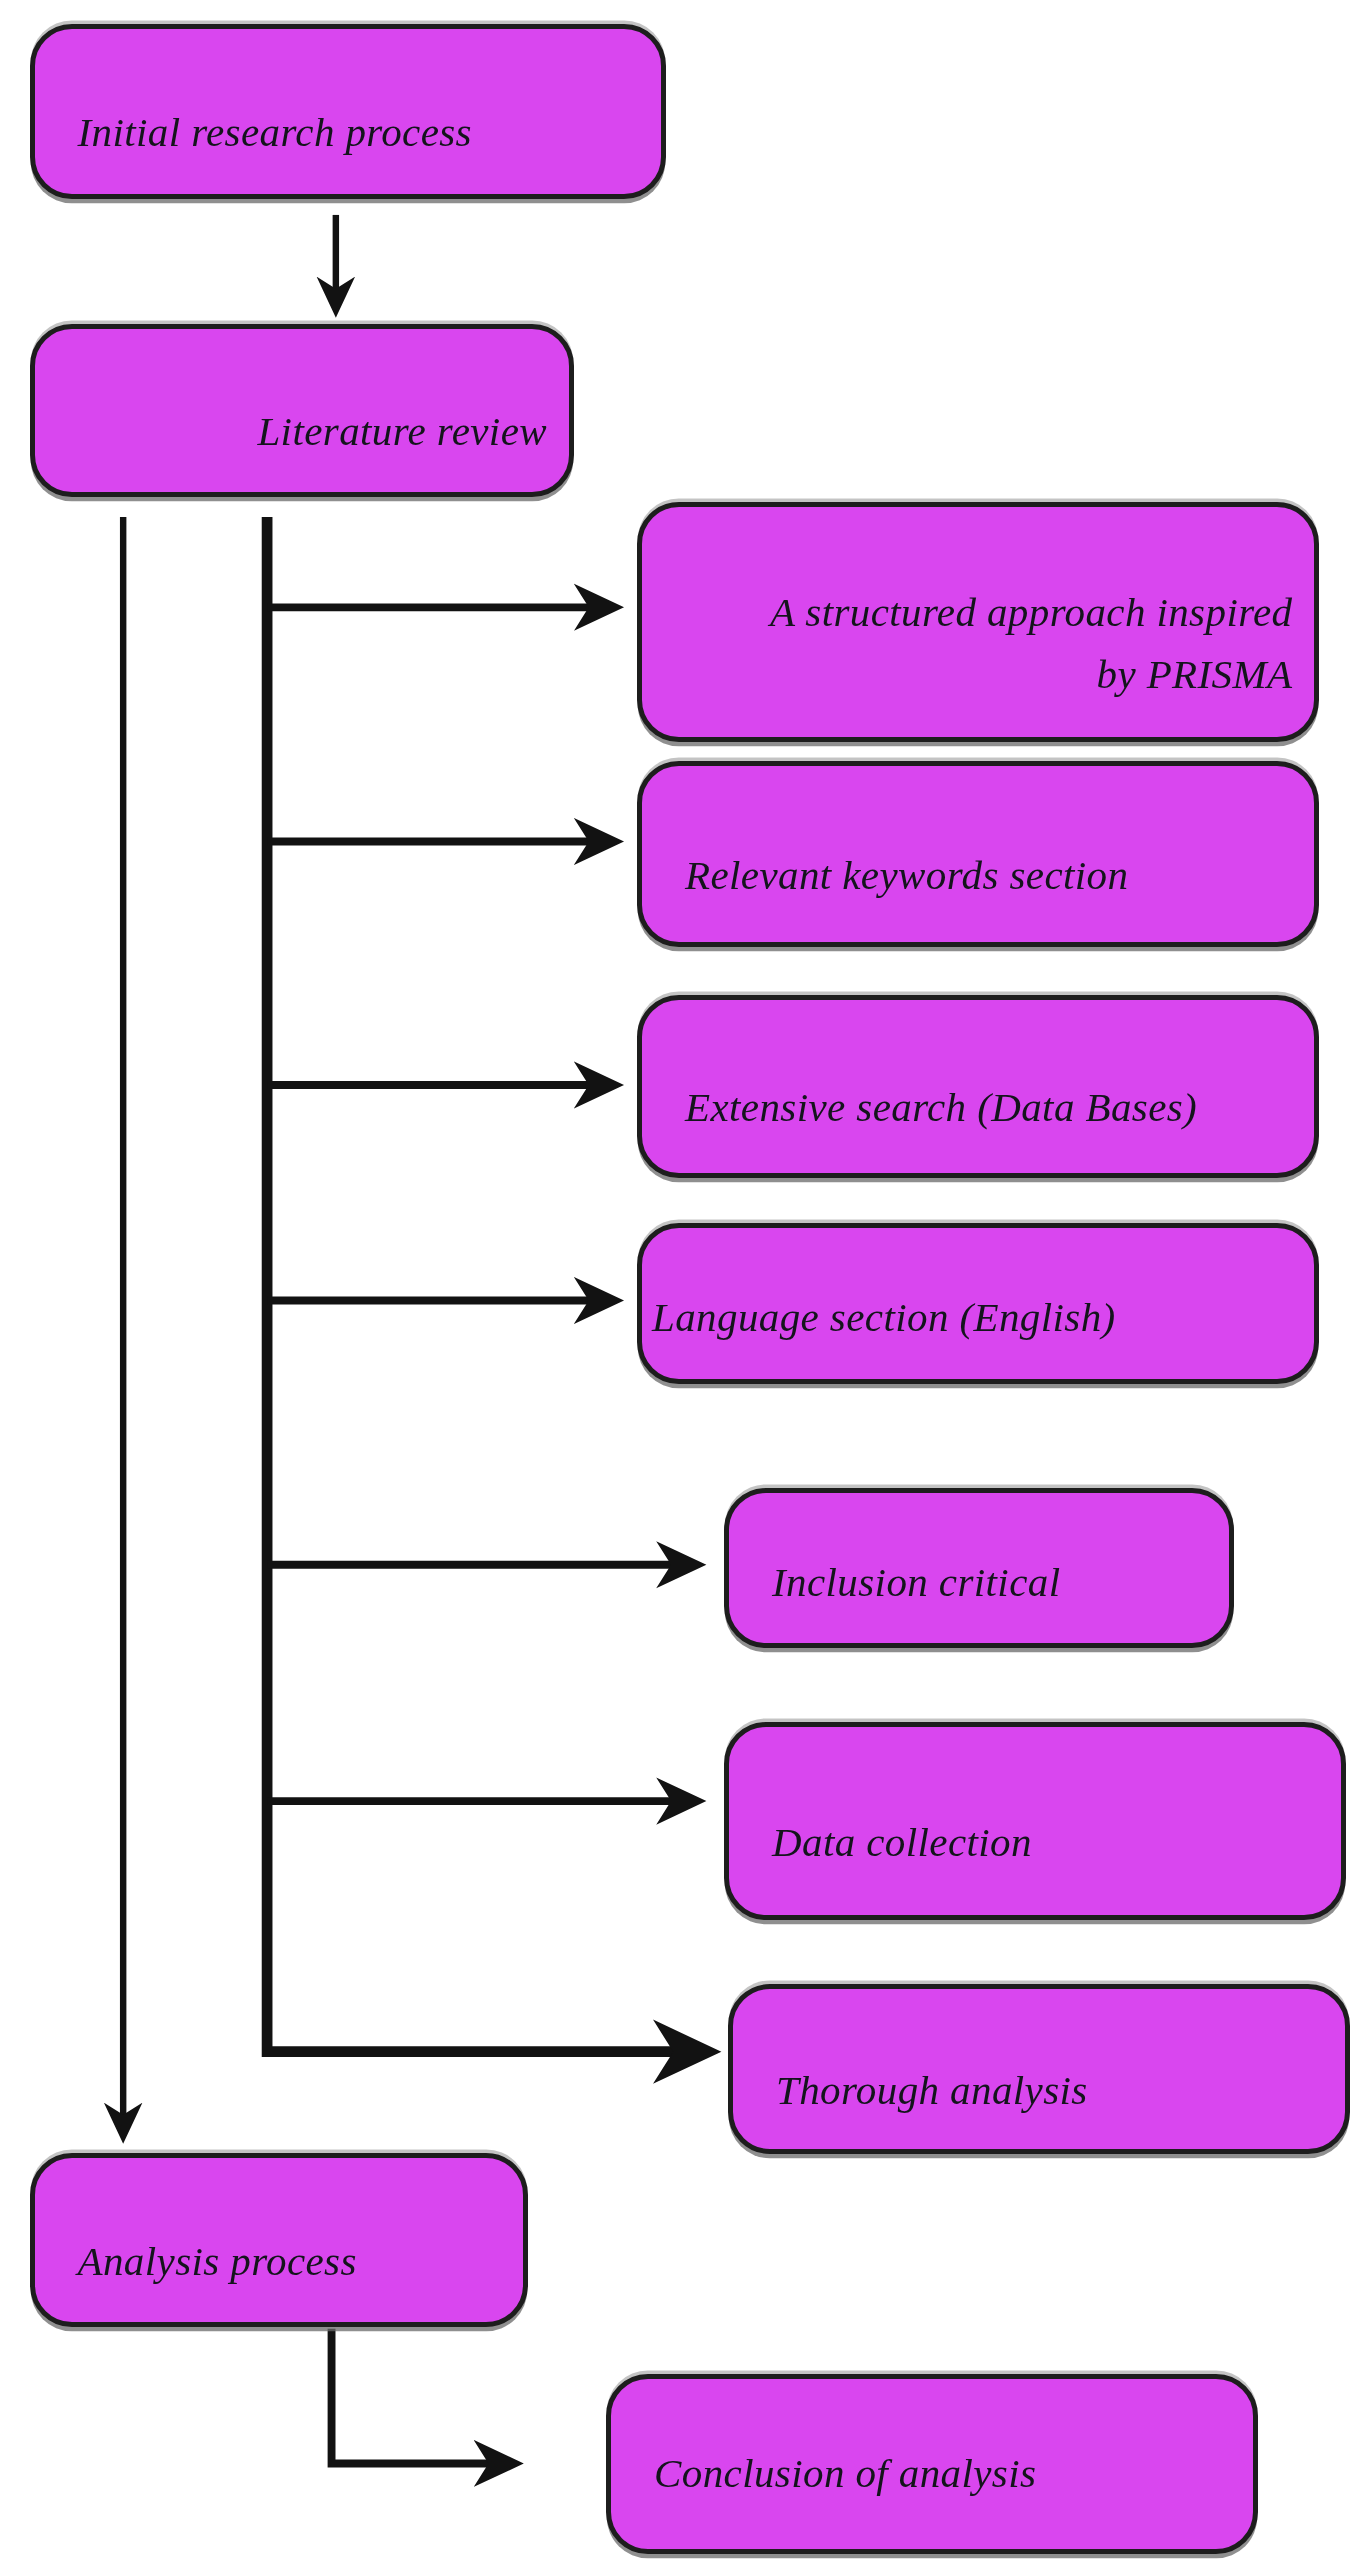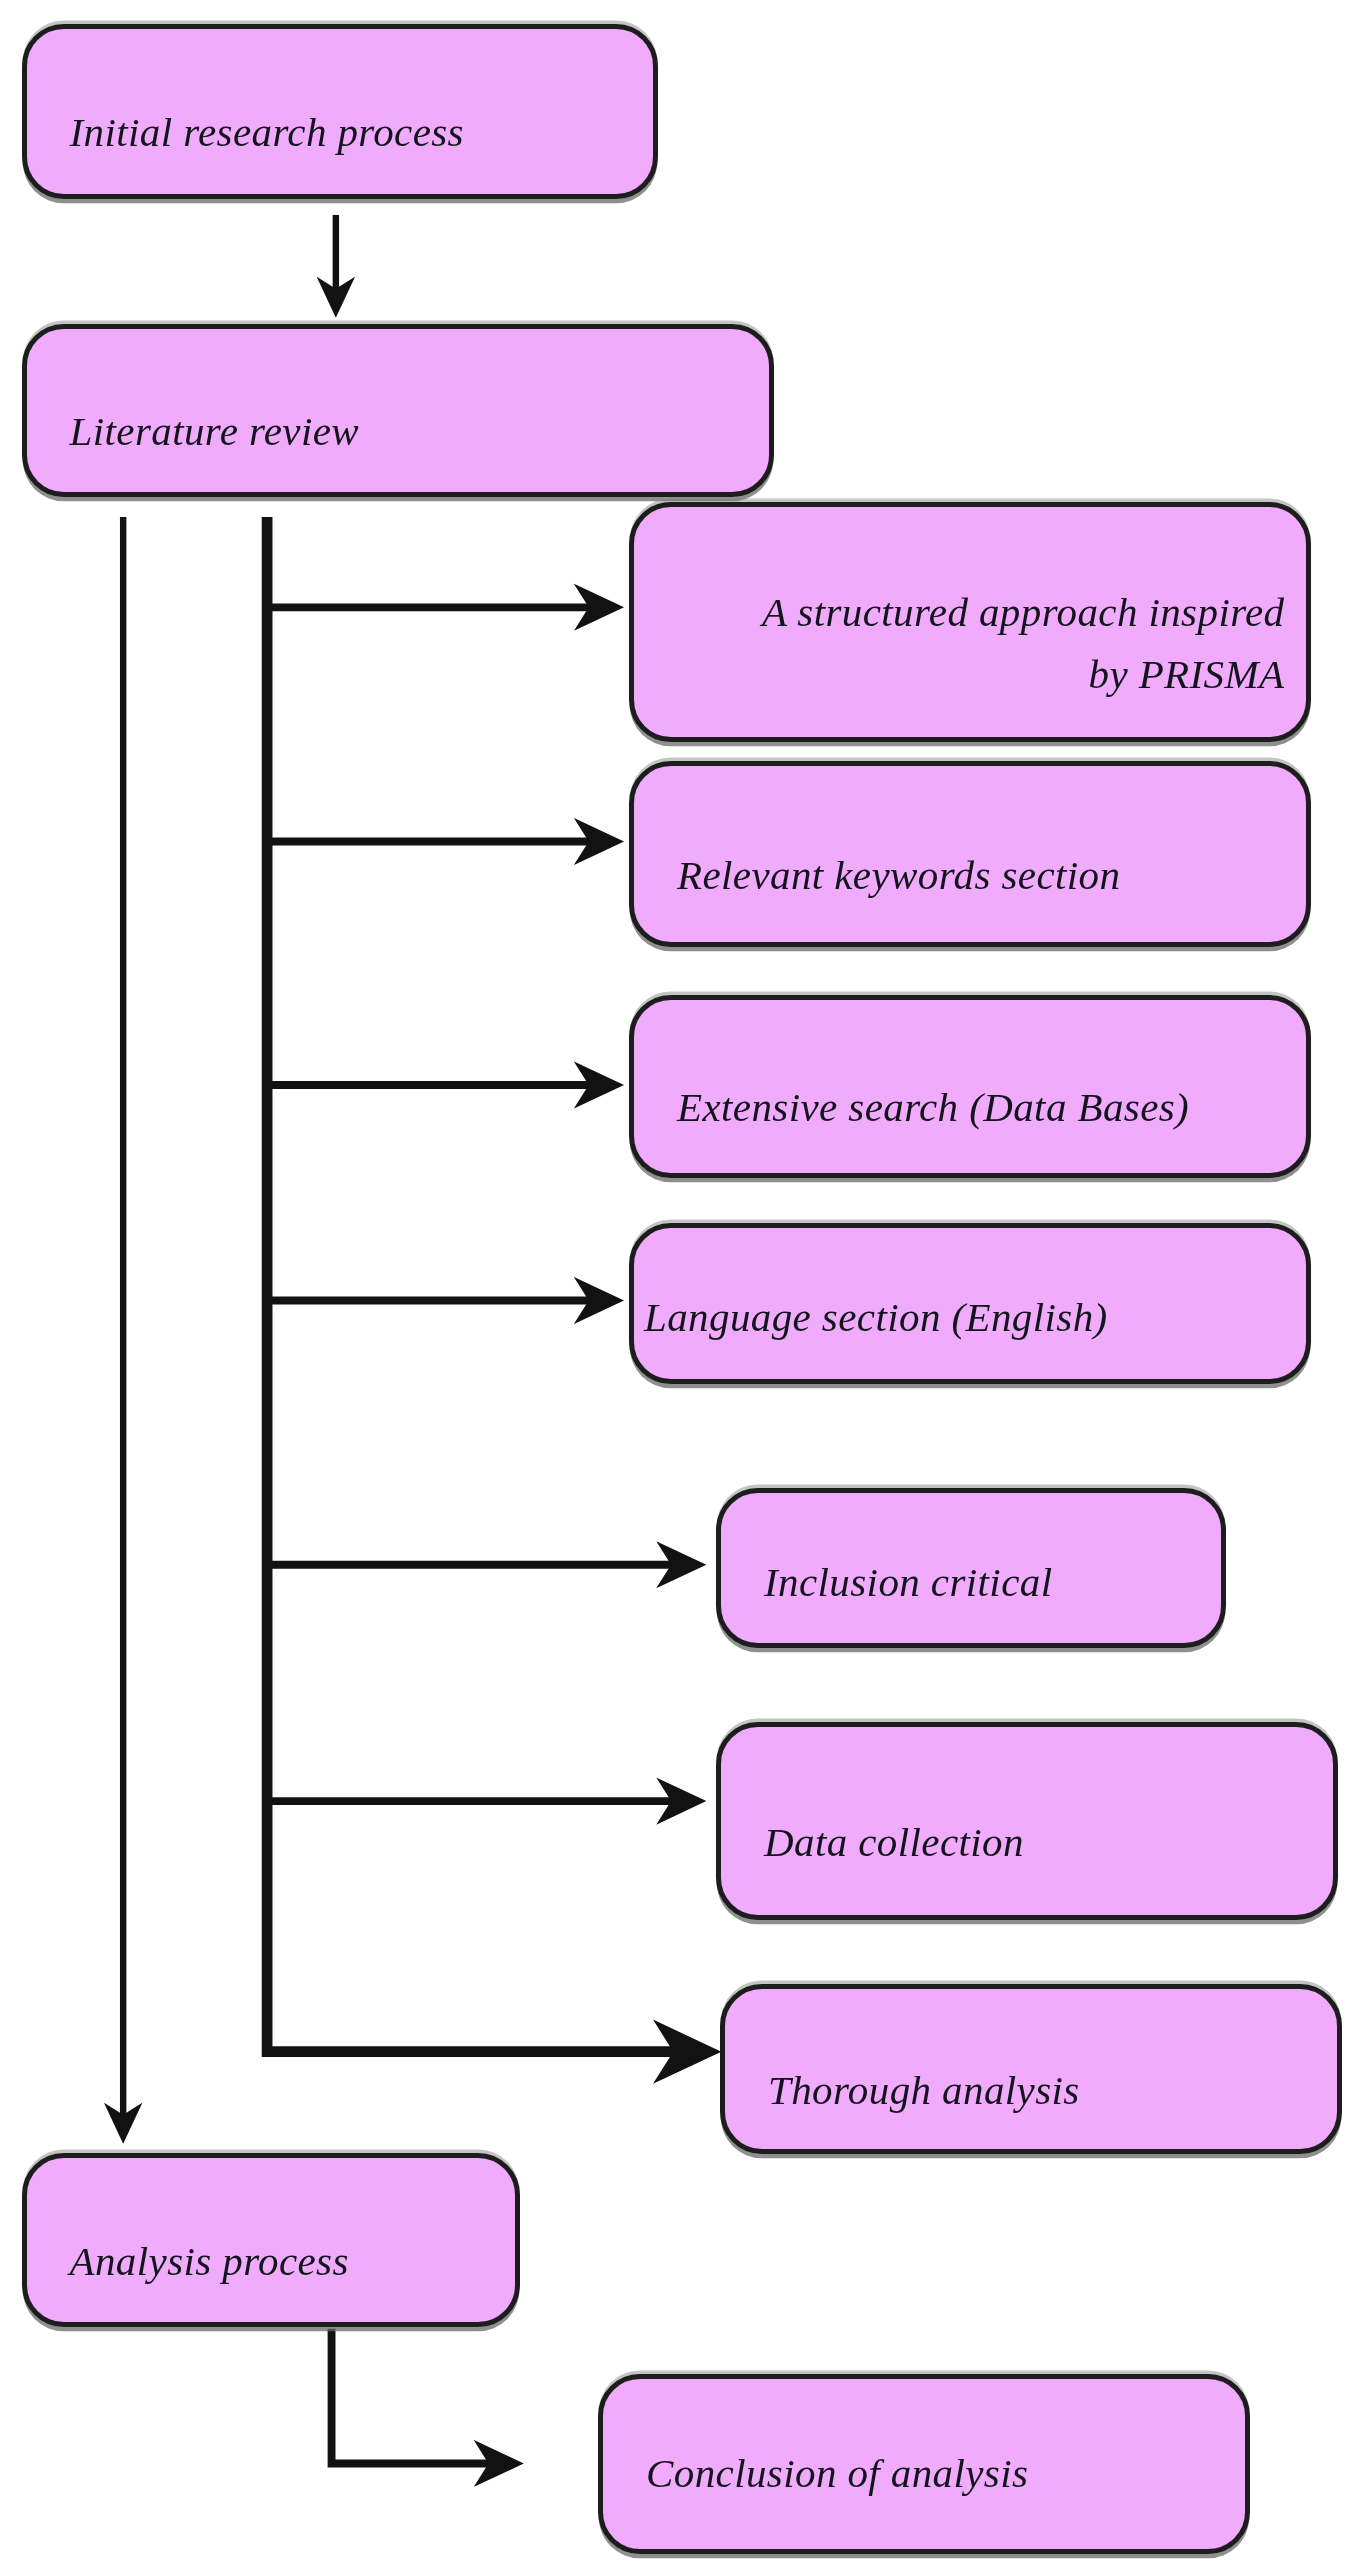--- a/index.html
+++ b/index.html
@@ -13,29 +13,30 @@
   }
   svg.wires {
     position: absolute;
     left: 0; top: 0;
     width: 1357px; height: 2576px;
     display: block;
   }
   .node {
     position: absolute;
     box-sizing: border-box;
-    background: #f0abfc;
+    background: #d946ef;
     border: 5px solid #1d1d1d;
     border-radius: 42px;
     box-shadow: 0 5px 0 -0.7px rgba(105,105,105,0.75),
                 0 -4.3px 0 -0.7px rgba(125,125,125,0.45);
     display: flex;
     flex-direction: column;
     justify-content: center;
     padding: 43px 21.5px 0 43px;
+    margin-left: 8px;
   }
   .node-label {
     font-style: italic;
     font-size: 41px;
     line-height: 1.5;
     color: #14141c;
     white-space: pre-line;
     letter-spacing: 0.4px;
   }
   .wire { fill: none; stroke: #121212; stroke-linejoin: miter; }
@@ -73,21 +74,21 @@
 
     <path class="wire medium" d="M373 2515 H970" marker-end="url(#ah)"></path>
 
     <path class="wire medium" d="M463 3252 V3440 H715" marker-end="url(#ah)"></path>
   </svg>
 
   <div class="node" style="left:21.5px; top:23.6px; width:636px; height:175px;">
     <span class="node-label">Initial research process</span>
   </div>
 
-  <div class="node" style="left:21.5px; top:324px; width:752px; height:173px;">
+  <div class="node" style="left:21.5px; top:324px; width:544px; height:173px;align-items:flex-end;">
     <span class="node-label">Literature review</span>
   </div>
 
   <div class="node" style="left:629px; top:502px; width:682px; height:240px;text-align:right;">
     <span class="node-label">A structured approach inspired
 by PRISMA</span>
   </div>
 
   <div class="node" style="left:629px; top:761px; width:682px; height:186px;">
     <span class="node-label">Relevant keywords section</span>

